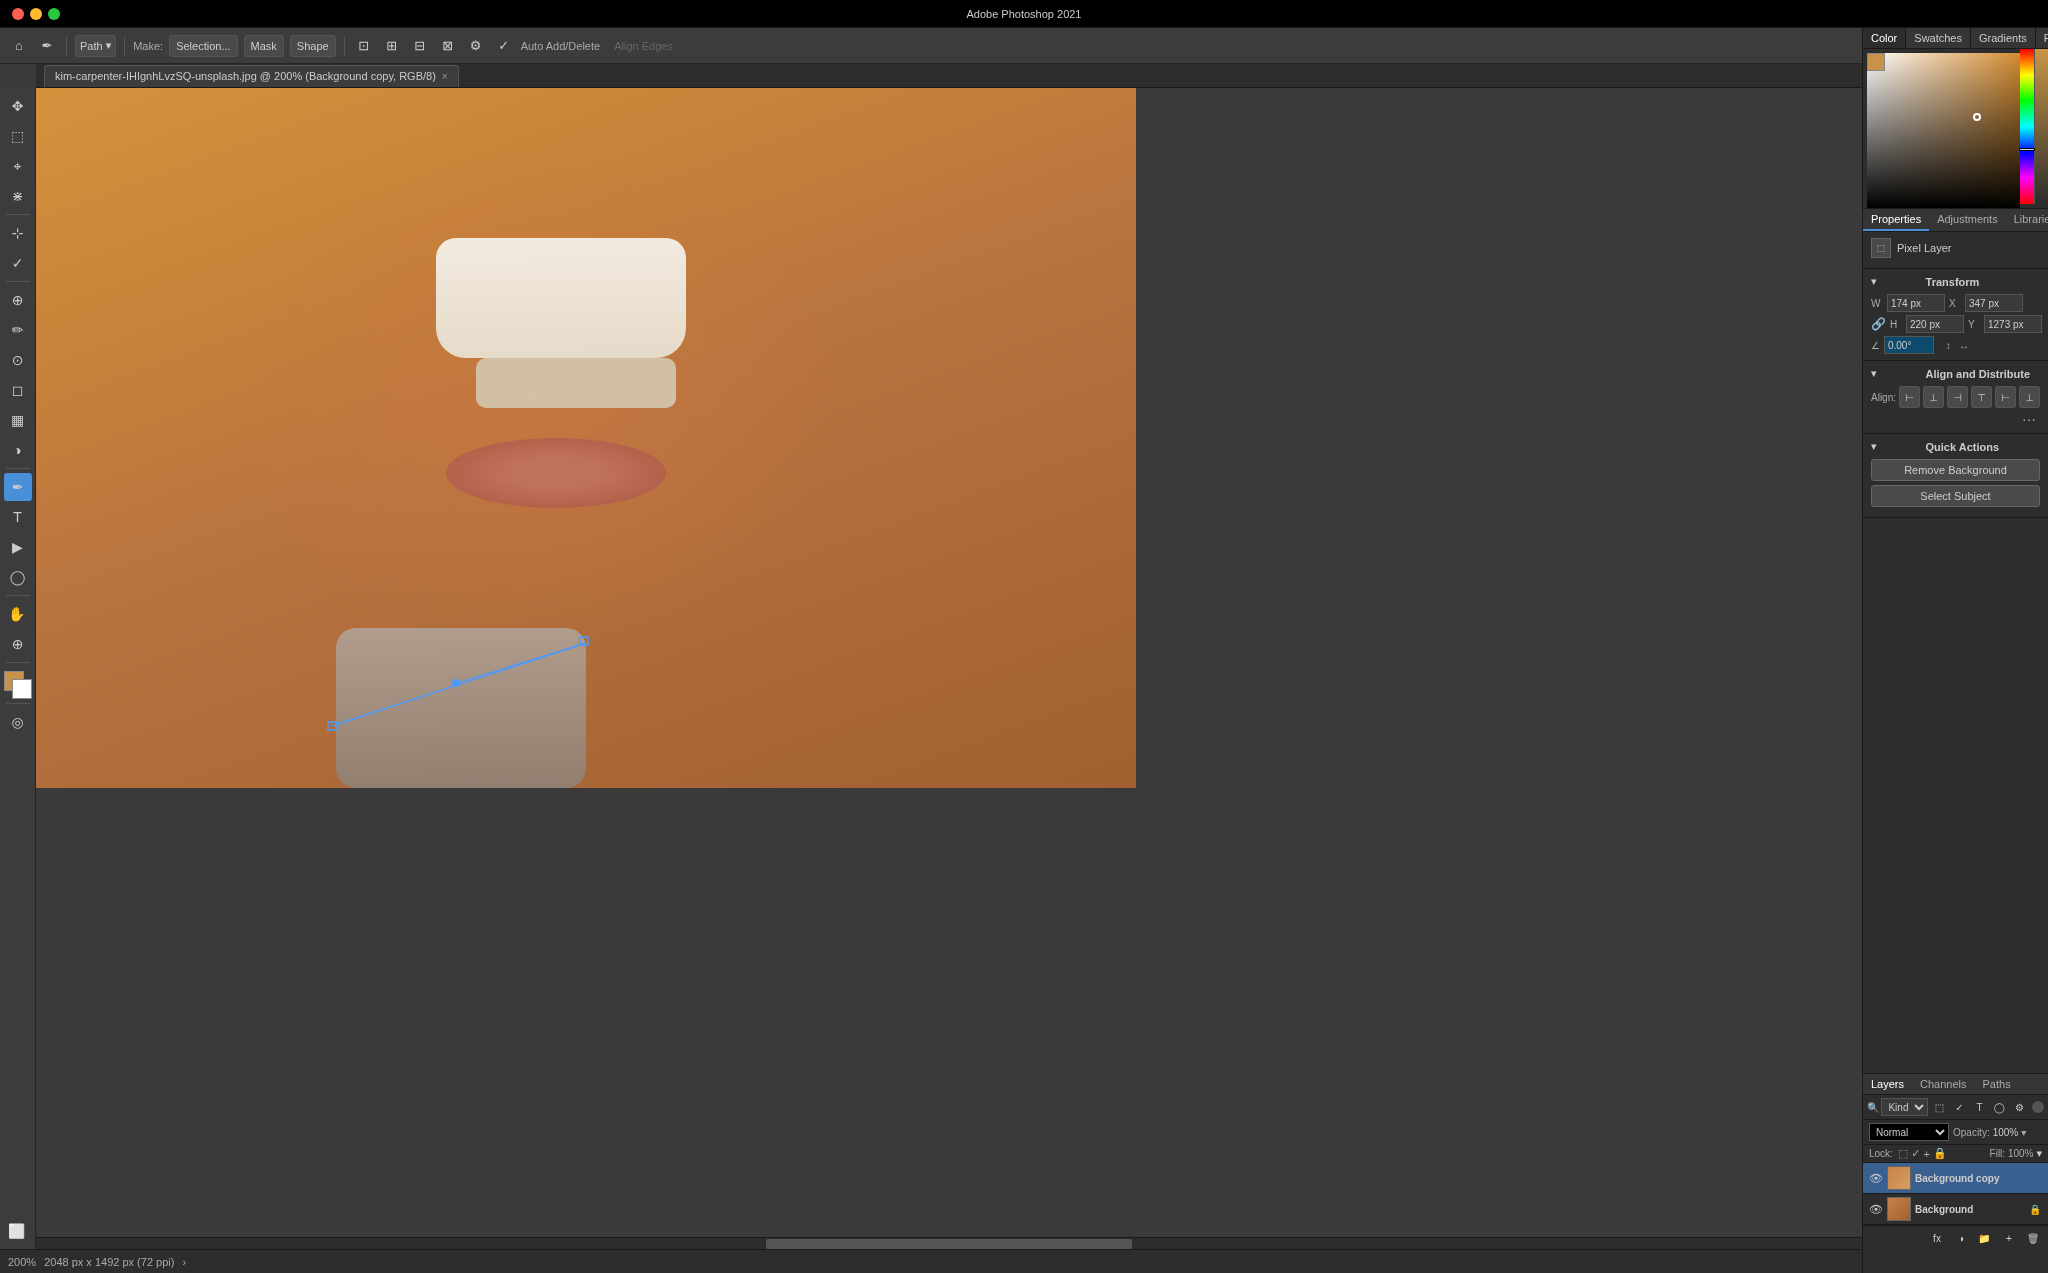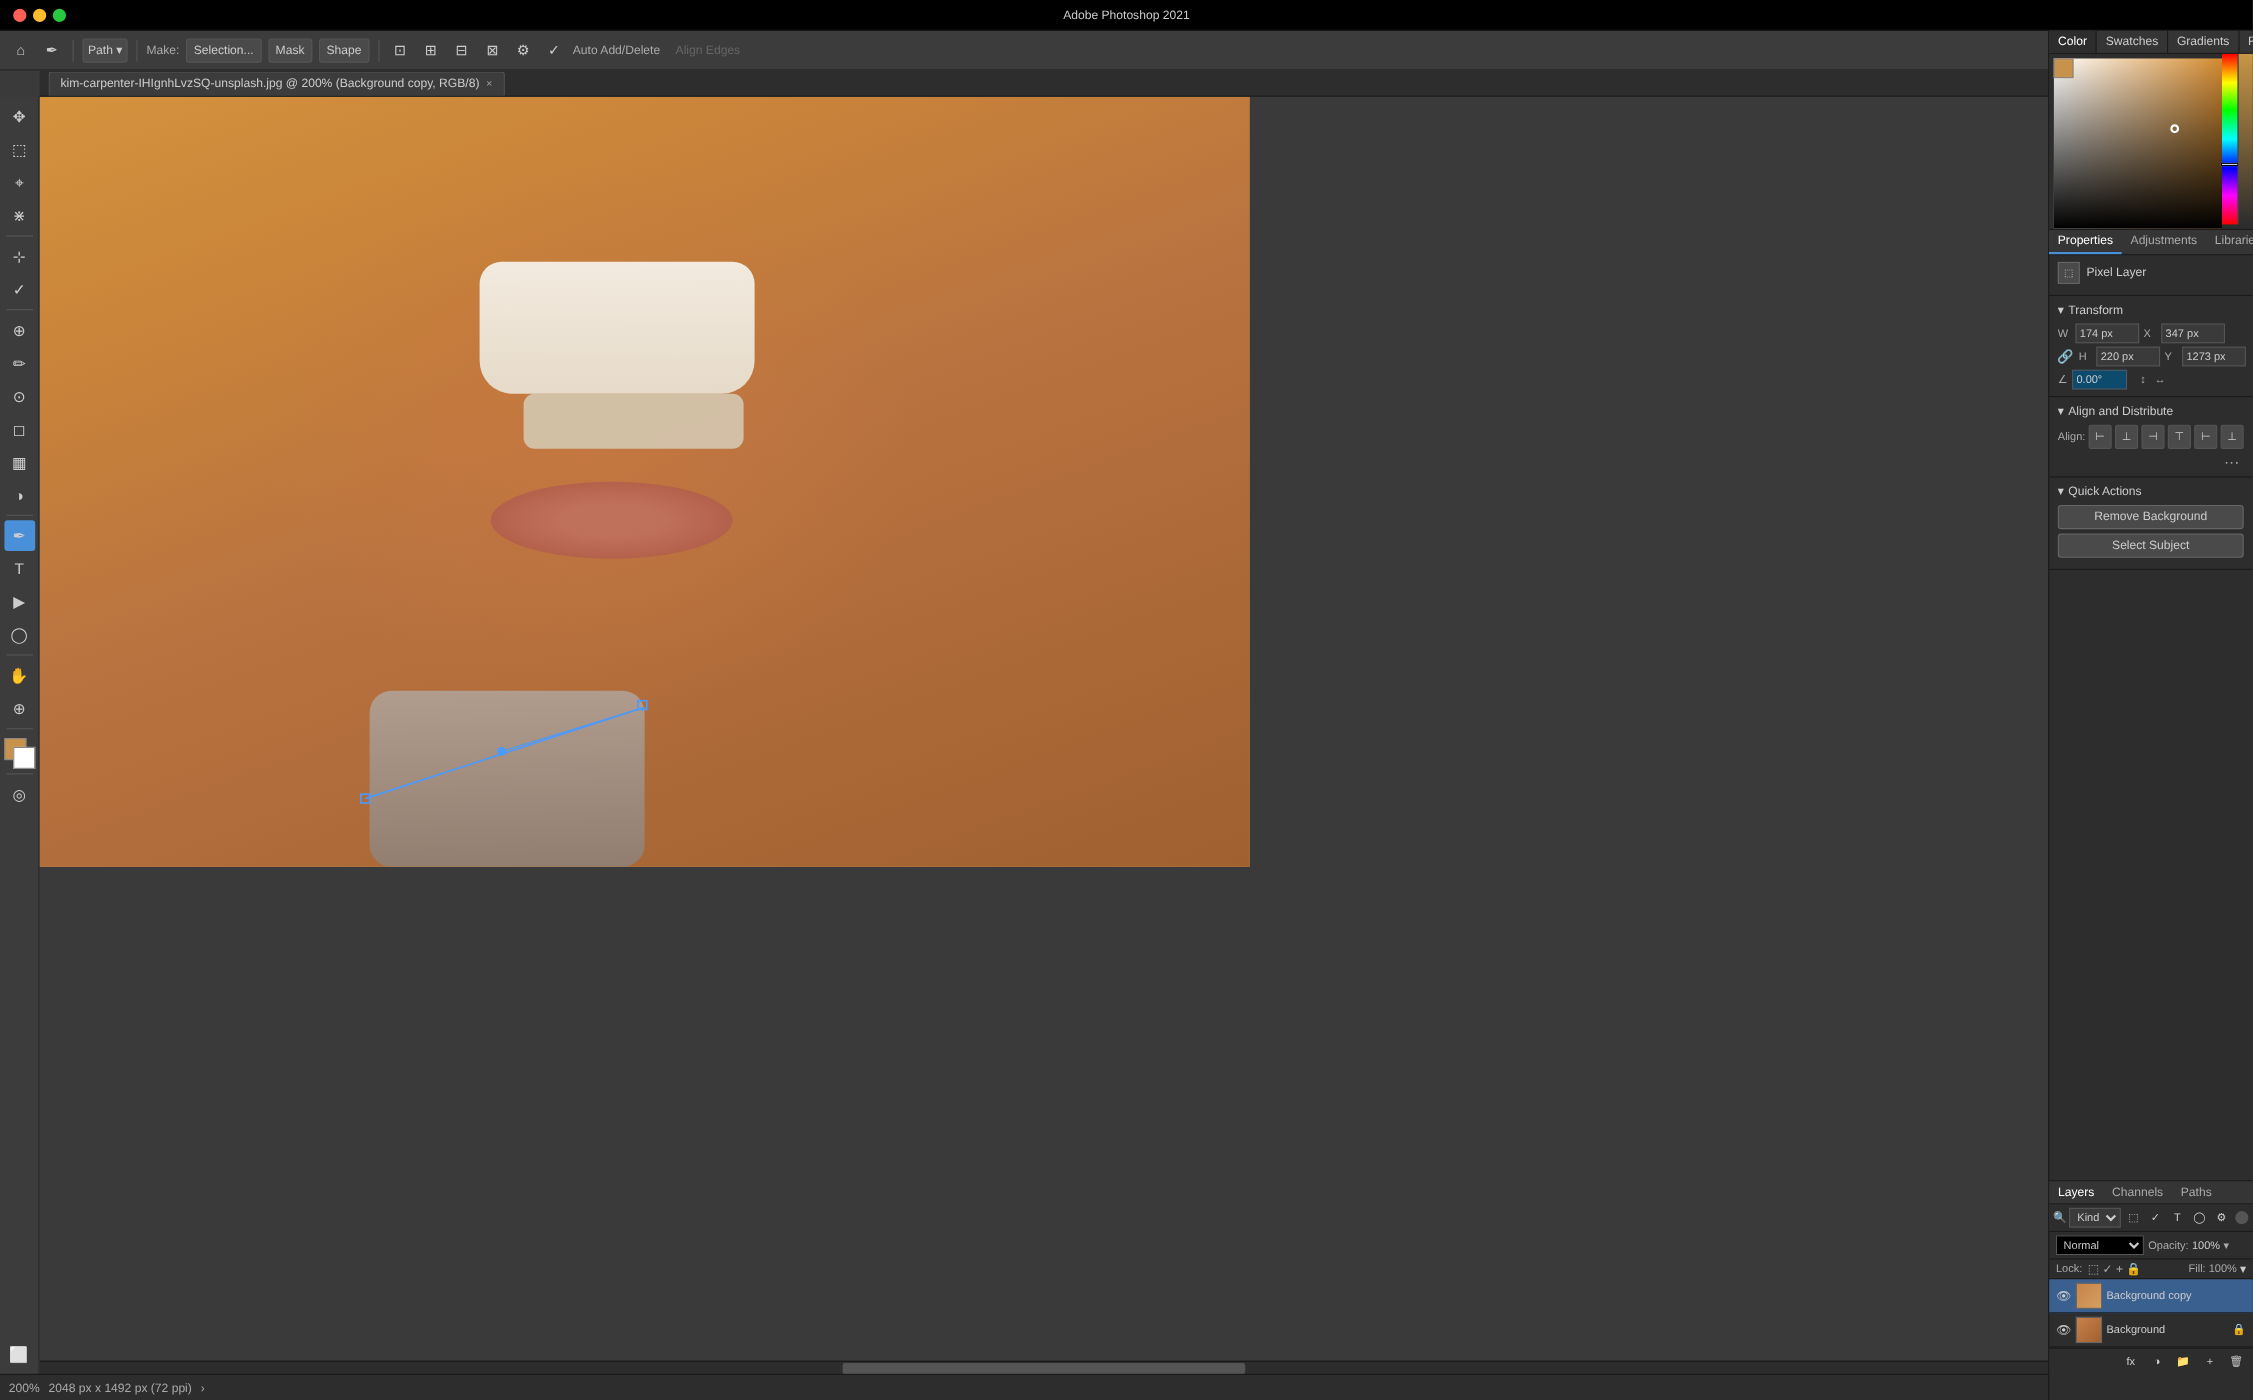--- a/index.html
+++ b/index.html
@@ -132,21 +132,21 @@
     }
     .props-tab.active { color: #fff; border-bottom: 2px solid #4a90d9; }
 
     .panel-section {
       border-bottom: 1px solid #1a1a1a; padding: 6px 8px;
     }
     .section-header {
       display: flex; align-items: center; gap: 4px; margin-bottom: 6px;
       cursor: pointer; color: #ccc; font-size: 11px;
     }
-    .section-title { font-weight: normal; color: #ccc; font-size: 11px; }
+    .section-title { font-weight: bold; color: #ccc; font-size: 11px; margin-left: 45px; }
 
     .pixel-layer-row {
       display: flex; align-items: center; gap: 6px; margin-bottom: 4px;
     }
     .pixel-layer-icon {
       width: 20px; height: 20px; background: #4a4a4a; border: 1px solid #666;
       display: flex; align-items: center; justify-content: center; font-size: 9px;
     }
     .transform-row { display: flex; align-items: center; gap: 4px; }
     .transform-label { color: #aaa; font-size: 10px; width: 12px; }
@@ -218,21 +218,21 @@
     .lock-icon { font-size: 11px; color: #aaa; cursor: pointer; }
     .fill-row { font-size: 10px; color: #aaa; margin-left: auto; }
 
     .layer-row {
       display: flex; align-items: center; padding: 3px 6px; gap: 4px;
       cursor: pointer; border-bottom: 1px solid #1a1a1a;
     }
     .layer-row.active { background: #3a6090; }
     .layer-vis { width: 14px; height: 14px; display: flex; align-items: center; justify-content: center; font-size: 11px; }
     .layer-thumb { width: 24px; height: 24px; border: 1px solid #666; flex-shrink: 0; }
-    .layer-name { font-size: 10px; color: #ccc; }
+    .layer-name { font-size: 10px; color: #ccc; font-weight: bold; }
     .layer-lock { font-size: 10px; color: #aaa; margin-left: auto; }
 
     
     #canvas-area::-webkit-scrollbar { width: 12px; height: 12px; }
     #canvas-area::-webkit-scrollbar-track { background: #2d2d2d; }
     #canvas-area::-webkit-scrollbar-thumb { background: #555; }
 
     
     #h-scroll {
       position: absolute; bottom: 24px; left: 36px;

